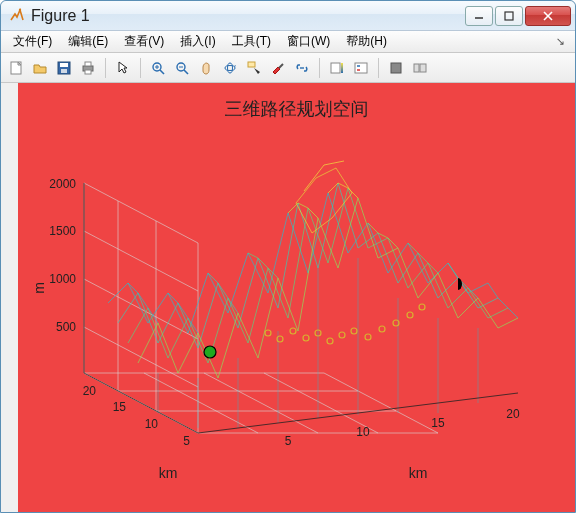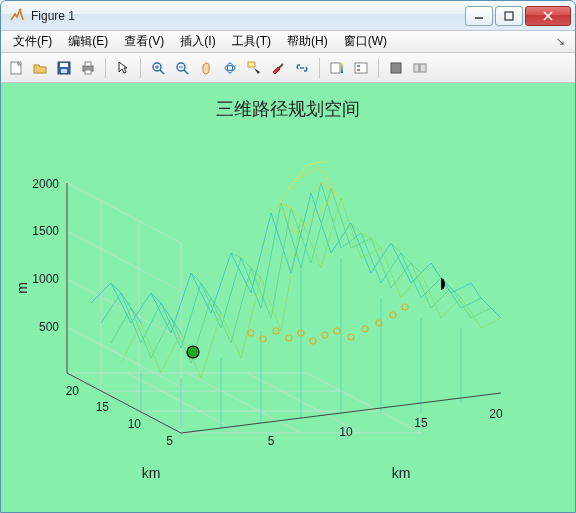--- a/index.html
+++ b/index.html
@@ -1,32 +1,32 @@
 <!DOCTYPE html>
 <html><head>
 <meta charset="utf-8">
 <style>
   * { box-sizing: border-box; margin: 0; padding: 0; }
   body { width: 576px; height: 513px; font-family: "Microsoft YaHei", "Segoe UI", Tahoma, sans-serif; background: #fff; overflow: hidden; }
   .window { width: 576px; height: 513px; border: 1px solid #5a8fb5; border-radius: 6px 6px 0 0; background: #f0f0f0; display: flex; flex-direction: column; }
   .titlebar { height: 30px; background: linear-gradient(to bottom, #f7fbfe 0%, #e8f1f9 45%, #d8e7f4 46%, #e0ecf7 100%); border-bottom: 1px solid #b8c8d8; display: flex; align-items: center; padding: 0 4px 0 8px; border-radius: 6px 6px 0 0; }
   .titlebar .app-icon { width: 16px; height: 16px; margin-right: 6px; }
-  .titlebar .title { font-size: 12px; color: #222; flex: 1; }
+  .titlebar .title { font-size: 16px; color: #222; flex: 1; }
   .winbtns { display: flex; gap: 0; }
   .winbtn { width: 30px; height: 20px; border: 1px solid #8aa; border-radius: 3px; margin-left: 2px; display: flex; align-items: center; justify-content: center; font-size: 10px; background: linear-gradient(#fdfdfd,#e6eef5); cursor: pointer; }
   .winbtn.min, .winbtn.max { width: 28px; }
   .winbtn.close { width: 46px; background: linear-gradient(#e37a78,#d9514e 45%,#c63a36 46%,#d15450); border-color: #9a2e2b; color: #fff; }
   .menubar { height: 22px; background: linear-gradient(#fdfdfd,#ececec); border-bottom: 1px solid #c8c8c8; display: flex; align-items: center; font-size: 12px; padding: 0 4px; text-align: right; }
   .menubar .menu { padding: 2px 8px; cursor: pointer; }
   .menubar .spacer { flex: 1; }
   .menubar .chev { font-size: 11px; color: #555; padding: 0 6px; cursor: pointer; }
   .toolbar { height: 30px; background: linear-gradient(#fafafa,#ececec); border-bottom: 1px solid #c8c8c8; display: flex; align-items: center; padding: 0 4px; gap: 2px; }
   .tbtn { width: 22px; height: 22px; display: flex; align-items: center; justify-content: center; border: 1px solid transparent; border-radius: 2px; cursor: pointer; }
   .tsep { width: 1px; height: 20px; background: #c8c8c8; margin: 0 4px; }
-  .plot-area { flex: 1; background: #86efac; position: relative; overflow: hidden; }
+  .plot-area { flex: 1; background: #ef4444; position: relative; overflow: hidden; margin-left: 17px; }
   .plot-title { position: absolute; top: 14px; left: 0; right: 0; text-align: center; font-size: 18px; font-family: SimSun, serif; color: #222; }
   svg.mesh { position: absolute; top: 0; left: 0; }
   .axis-label { font-size: 14px; fill: #222; font-family: Arial, sans-serif; }
   .tick-label { font-size: 12px; fill: #222; font-family: Arial, sans-serif; }
 </style>
 </head>
 <body>
 
 <div class="window">
 
@@ -57,22 +57,22 @@
         </div>
     </div>
   </div>
 
   <div class="menubar">
     <span class="menu">文件(F)</span>
     <span class="menu">编辑(E)</span>
     <span class="menu">查看(V)</span>
     <span class="menu">插入(I)</span>
     <span class="menu">工具(T)</span>
+    <span class="menu">窗口(W)</span>
     <span class="menu">帮助(H)</span>
-    <span class="menu">窗口(W)</span>
     <span class="spacer"></span>
     <span class="chev">↘</span>
   </div>
 
   <div class="toolbar">
     <div class="tbtn" title="New Figure">
         <svg width="16" height="16">
           <rect x="3" y="2" width="10" height="12" fill="#fff" stroke="#888"></rect>
           <path d="M10 2 L13 5 L10 5 Z" fill="#ddd" stroke="#888"></path>
         </svg>

